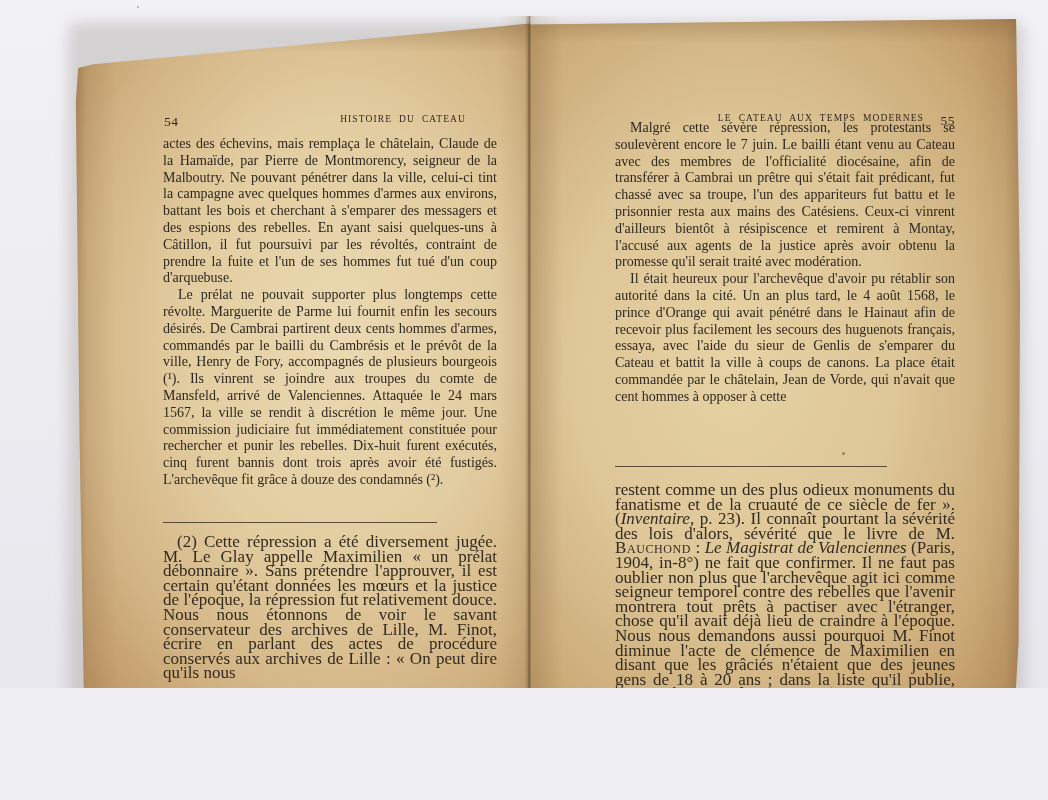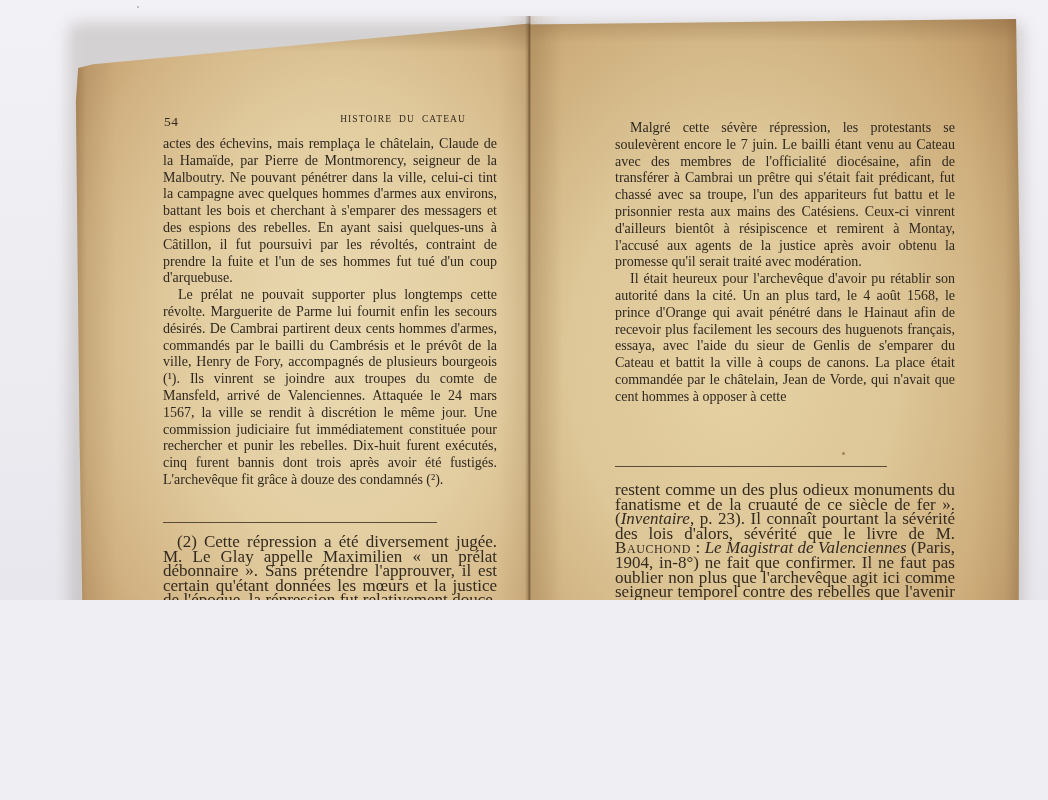--- a/index.html
+++ b/index.html
@@ -2,21 +2,21 @@
 <html><head>
 <meta charset="utf-8">
 <style>
   html,body{margin:0;padding:0;}
   body{
     width:1048px;height:800px;
     font-family:"Liberation Serif","DejaVu Serif",serif;
     background:#efeef3;
   }
   .photo{
-    position:relative;width:1048px;height:600px;overflow:hidden;
+    position:relative;width:1048px;height:688px;overflow:hidden;
     background:linear-gradient(180deg,#f2f1f6 0%,#edecf1 55%,#e8e7ed 100%);
   }
   .book-shadow{
     position:absolute;left:68px;top:22px;width:956px;height:760px;
     background:rgba(95,85,70,0.20);filter:blur(7px);border-radius:10px;
   }
   .page{position:absolute;color:#2f2820;}
   .page-left{
     left:75px;top:22px;width:455px;height:756px;
     background:
@@ -102,20 +102,24 @@
       <p>actes des échevins, mais remplaça le châtelain, Claude de la Hamaïde, par Pierre de Montmorency, seigneur de la Malboutry. Ne pouvant pénétrer dans la ville, celui-ci tint la campagne avec quelques hommes d'armes aux environs, battant les bois et cherchant à s'emparer des messagers et des espions des rebelles. En ayant saisi quelques-uns à Câtillon, il fut poursuivi par les révoltés, contraint de prendre la fuite et l'un de ses hommes fut tué d'un coup d'arquebuse.</p>
       <p class="indent">Le prélat ne pouvait supporter plus longtemps cette révolte. Marguerite de Parme lui fournit enfin les secours désirés. De Cambrai partirent deux cents hommes d'armes, commandés par le bailli du Cambrésis et le prévôt de la ville, Henry de Fory, accompagnés de plusieurs bourgeois (¹). Ils vinrent se joindre aux troupes du comte de Mansfeld, arrivé de Valenciennes. Attaquée le 24 mars 1567, la ville se rendit à discrétion le même jour. Une commission judiciaire fut immédiatement constituée pour rechercher et punir les rebelles. Dix-huit furent exécutés, cinq furent bannis dont trois après avoir été fustigés. L'archevêque fit grâce à douze des condamnés (²).</p>
     </div>
     <div class="fnsep pl-sep"></div>
     <div class="footnotes pl-fn">
       <p class="indent">(2) Cette répression a été diversement jugée. M. Le Glay appelle Maximilien « un prélat débonnaire ». Sans prétendre l'approuver, il est certain qu'étant données les mœurs et la justice de l'époque, la répression fut relativement douce. Nous nous étonnons de voir le savant conservateur des archives de Lille, M. Finot, écrire en parlant des actes de procédure conservés aux archives de Lille : « On peut dire qu'ils nous</p>
     </div>
   </div>
 
   <div class="page page-right">
+    <div class="header-row pr-header">
+      <span class="running">LE CATEAU AUX TEMPS MODERNES</span>
+      <span class="folio folio-right">55</span>
+    </div>
     <div class="body-text pr-body">
       <p class="indent">Malgré cette sévère répression, les protestants se soulevèrent encore le 7 juin. Le bailli étant venu au Cateau avec des membres de l'officialité diocésaine, afin de transférer à Cambrai un prêtre qui s'était fait prédicant, fut chassé avec sa troupe, l'un des appariteurs fut battu et le prisonnier resta aux mains des Catésiens. Ceux-ci vinrent d'ailleurs bientôt à résipiscence et remirent à Montay, l'accusé aux agents de la justice après avoir obtenu la promesse qu'il serait traité avec modération.</p>
       <p class="indent">Il était heureux pour l'archevêque d'avoir pu rétablir son autorité dans la cité. Un an plus tard, le 4 août 1568, le prince d'Orange qui avait pénétré dans le Hainaut afin de recevoir plus facilement les secours des huguenots français, essaya, avec l'aide du sieur de Genlis de s'emparer du Cateau et battit la ville à coups de canons. La place était commandée par le châtelain, Jean de Vorde, qui n'avait que cent hommes à opposer à cette</p>
     </div>
     <div class="fnsep pr-sep"></div>
     <div class="footnotes pr-fn">
       <p><span>restent comme un des plus odieux monuments du fanatisme et de la cruauté de ce siècle de fer ». (</span><span class="it">Inventaire</span><span>, p. 23). Il connaît pourtant la sévérité des lois d'alors, sévérité que le livre de M. </span><span class="sc">Bauchond</span><span> : </span><span class="it">Le Magistrat de Valenciennes</span><span> (Paris, 1904, in-8°) ne fait que confirmer. Il ne faut pas oublier non plus que l'archevêque agit ici comme seigneur temporel contre des rebelles que l'avenir montrera tout prêts à pactiser avec l'étranger, chose qu'il avait déjà lieu de craindre à l'époque. Nous nous demandons aussi pourquoi M. Finot diminue l'acte de clémence de Maximilien en disant que les grâciés n'étaient que des jeunes gens de 18 à 20 ans ; dans la liste qu'il publie, trois seuls ont cet âge (p. 24, 25).</span></p>
     </div>
   </div>
 

